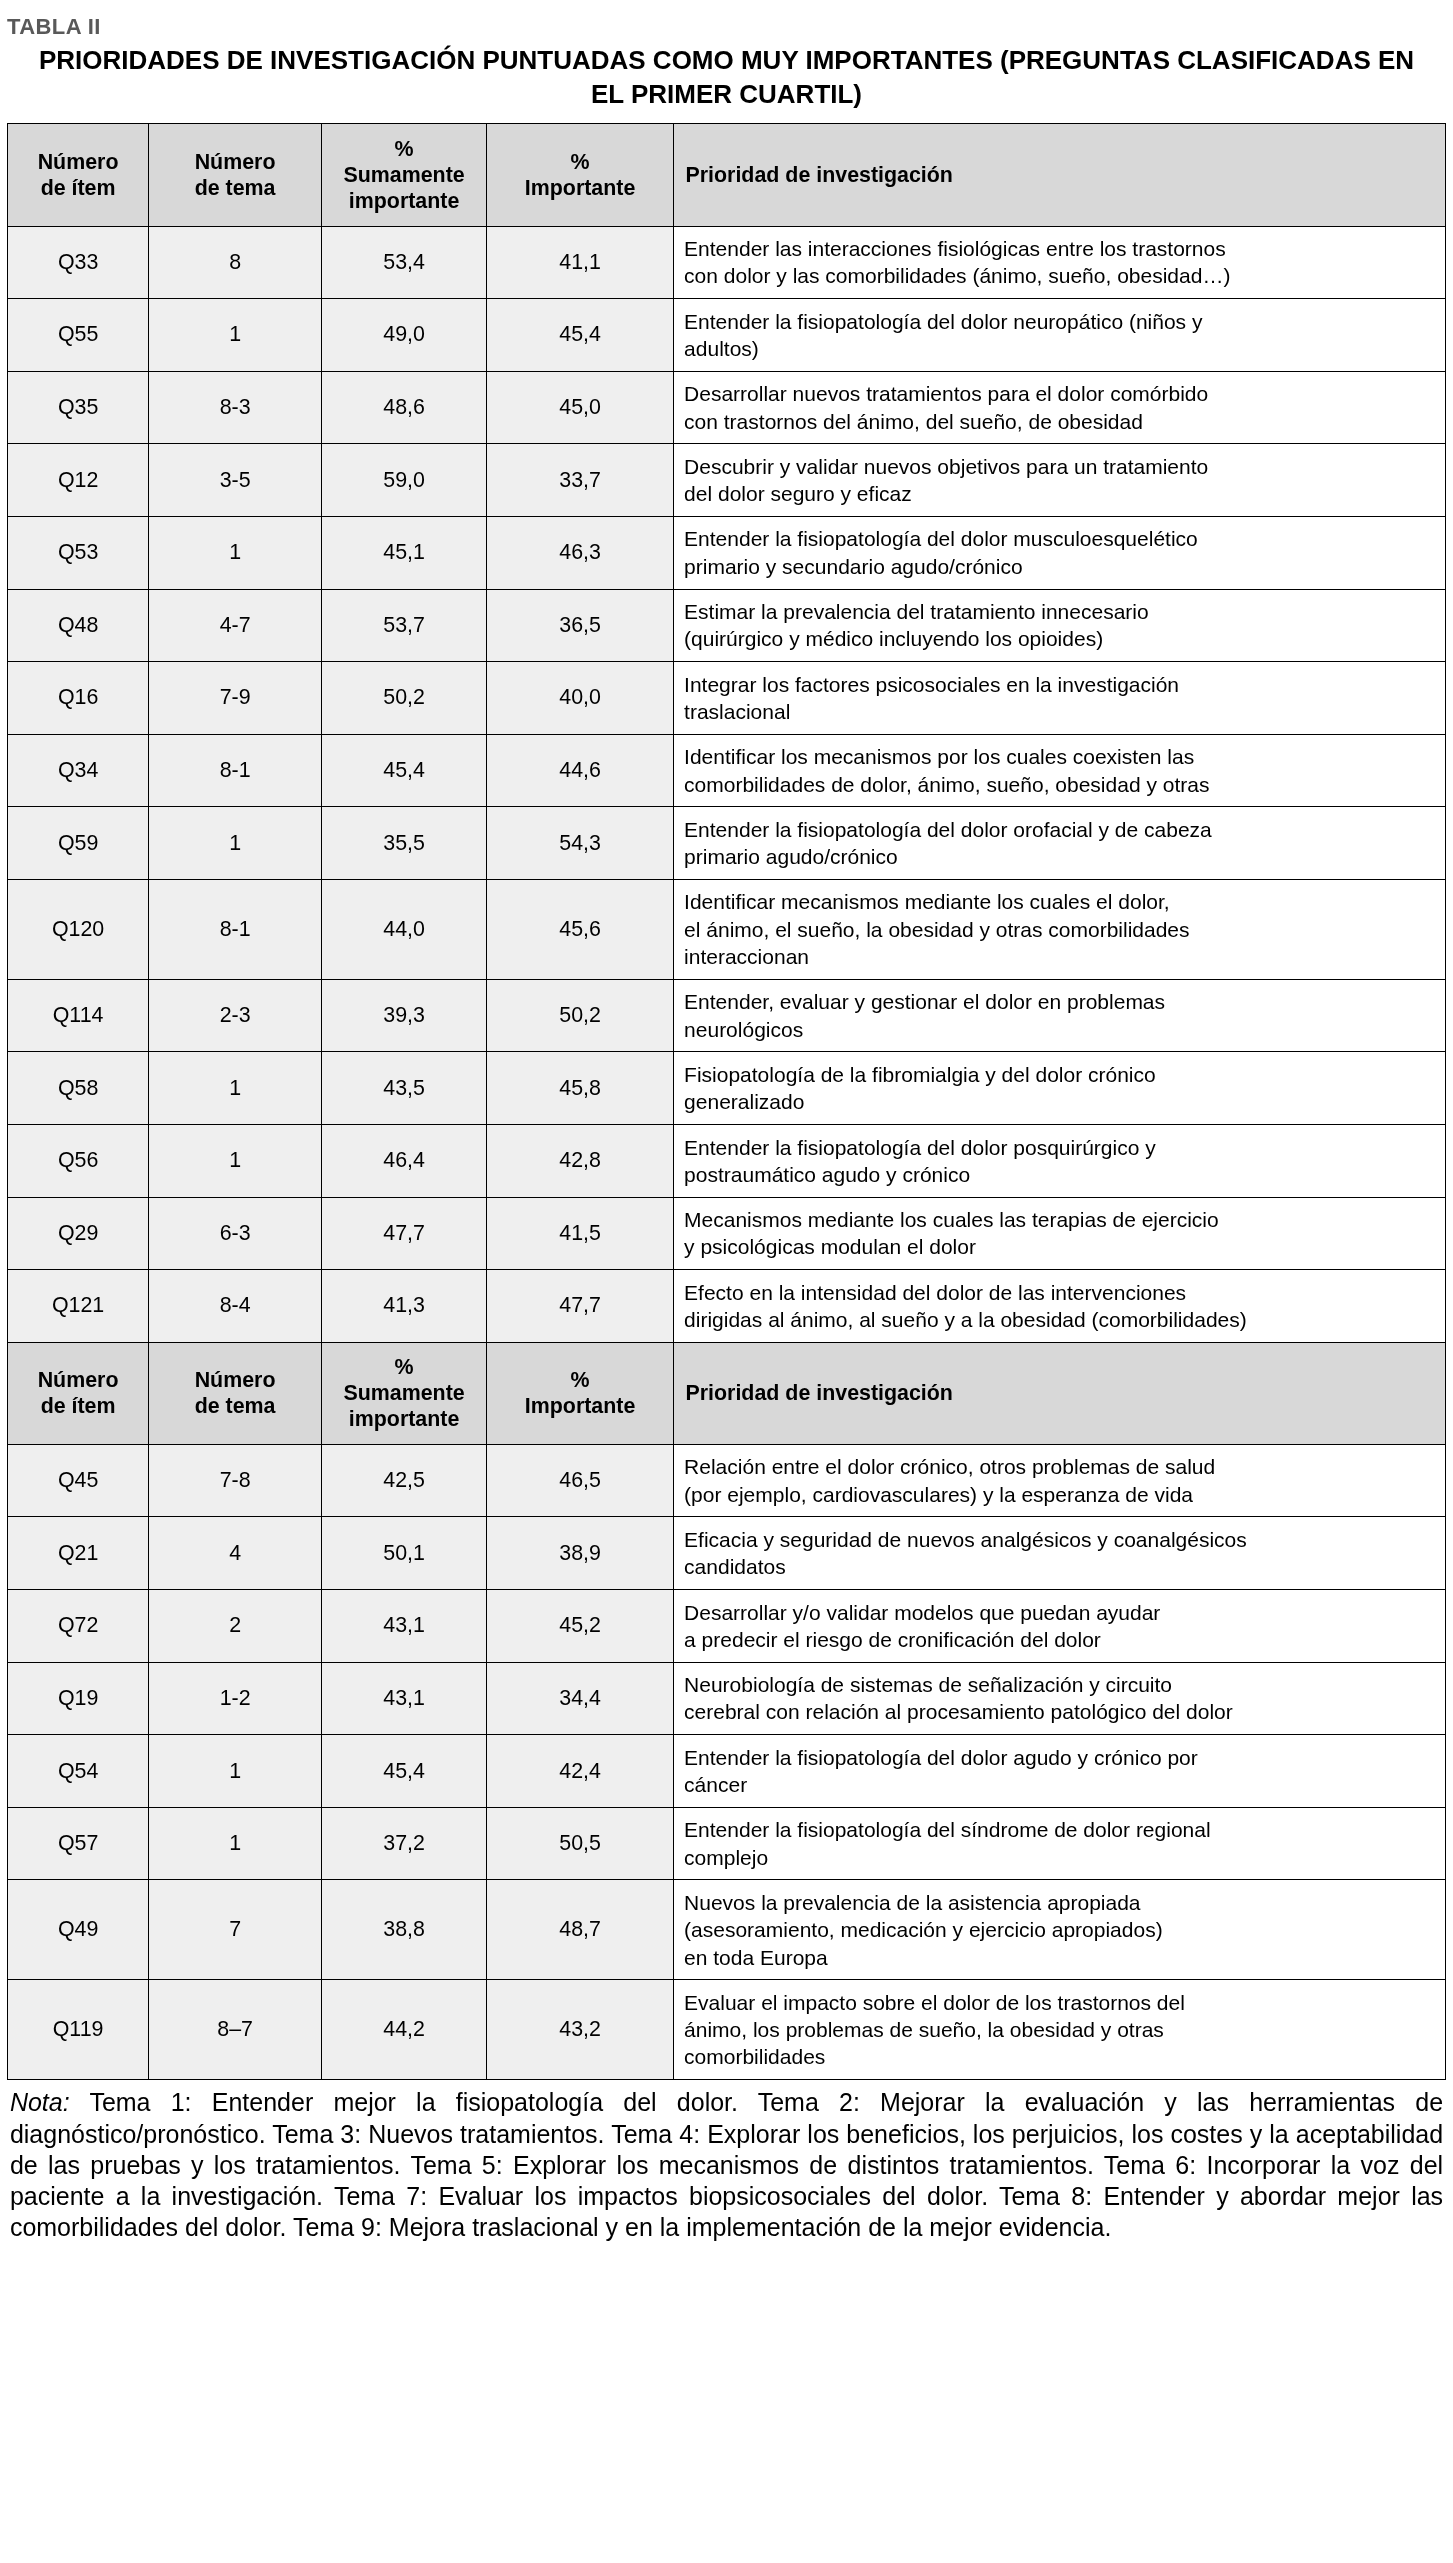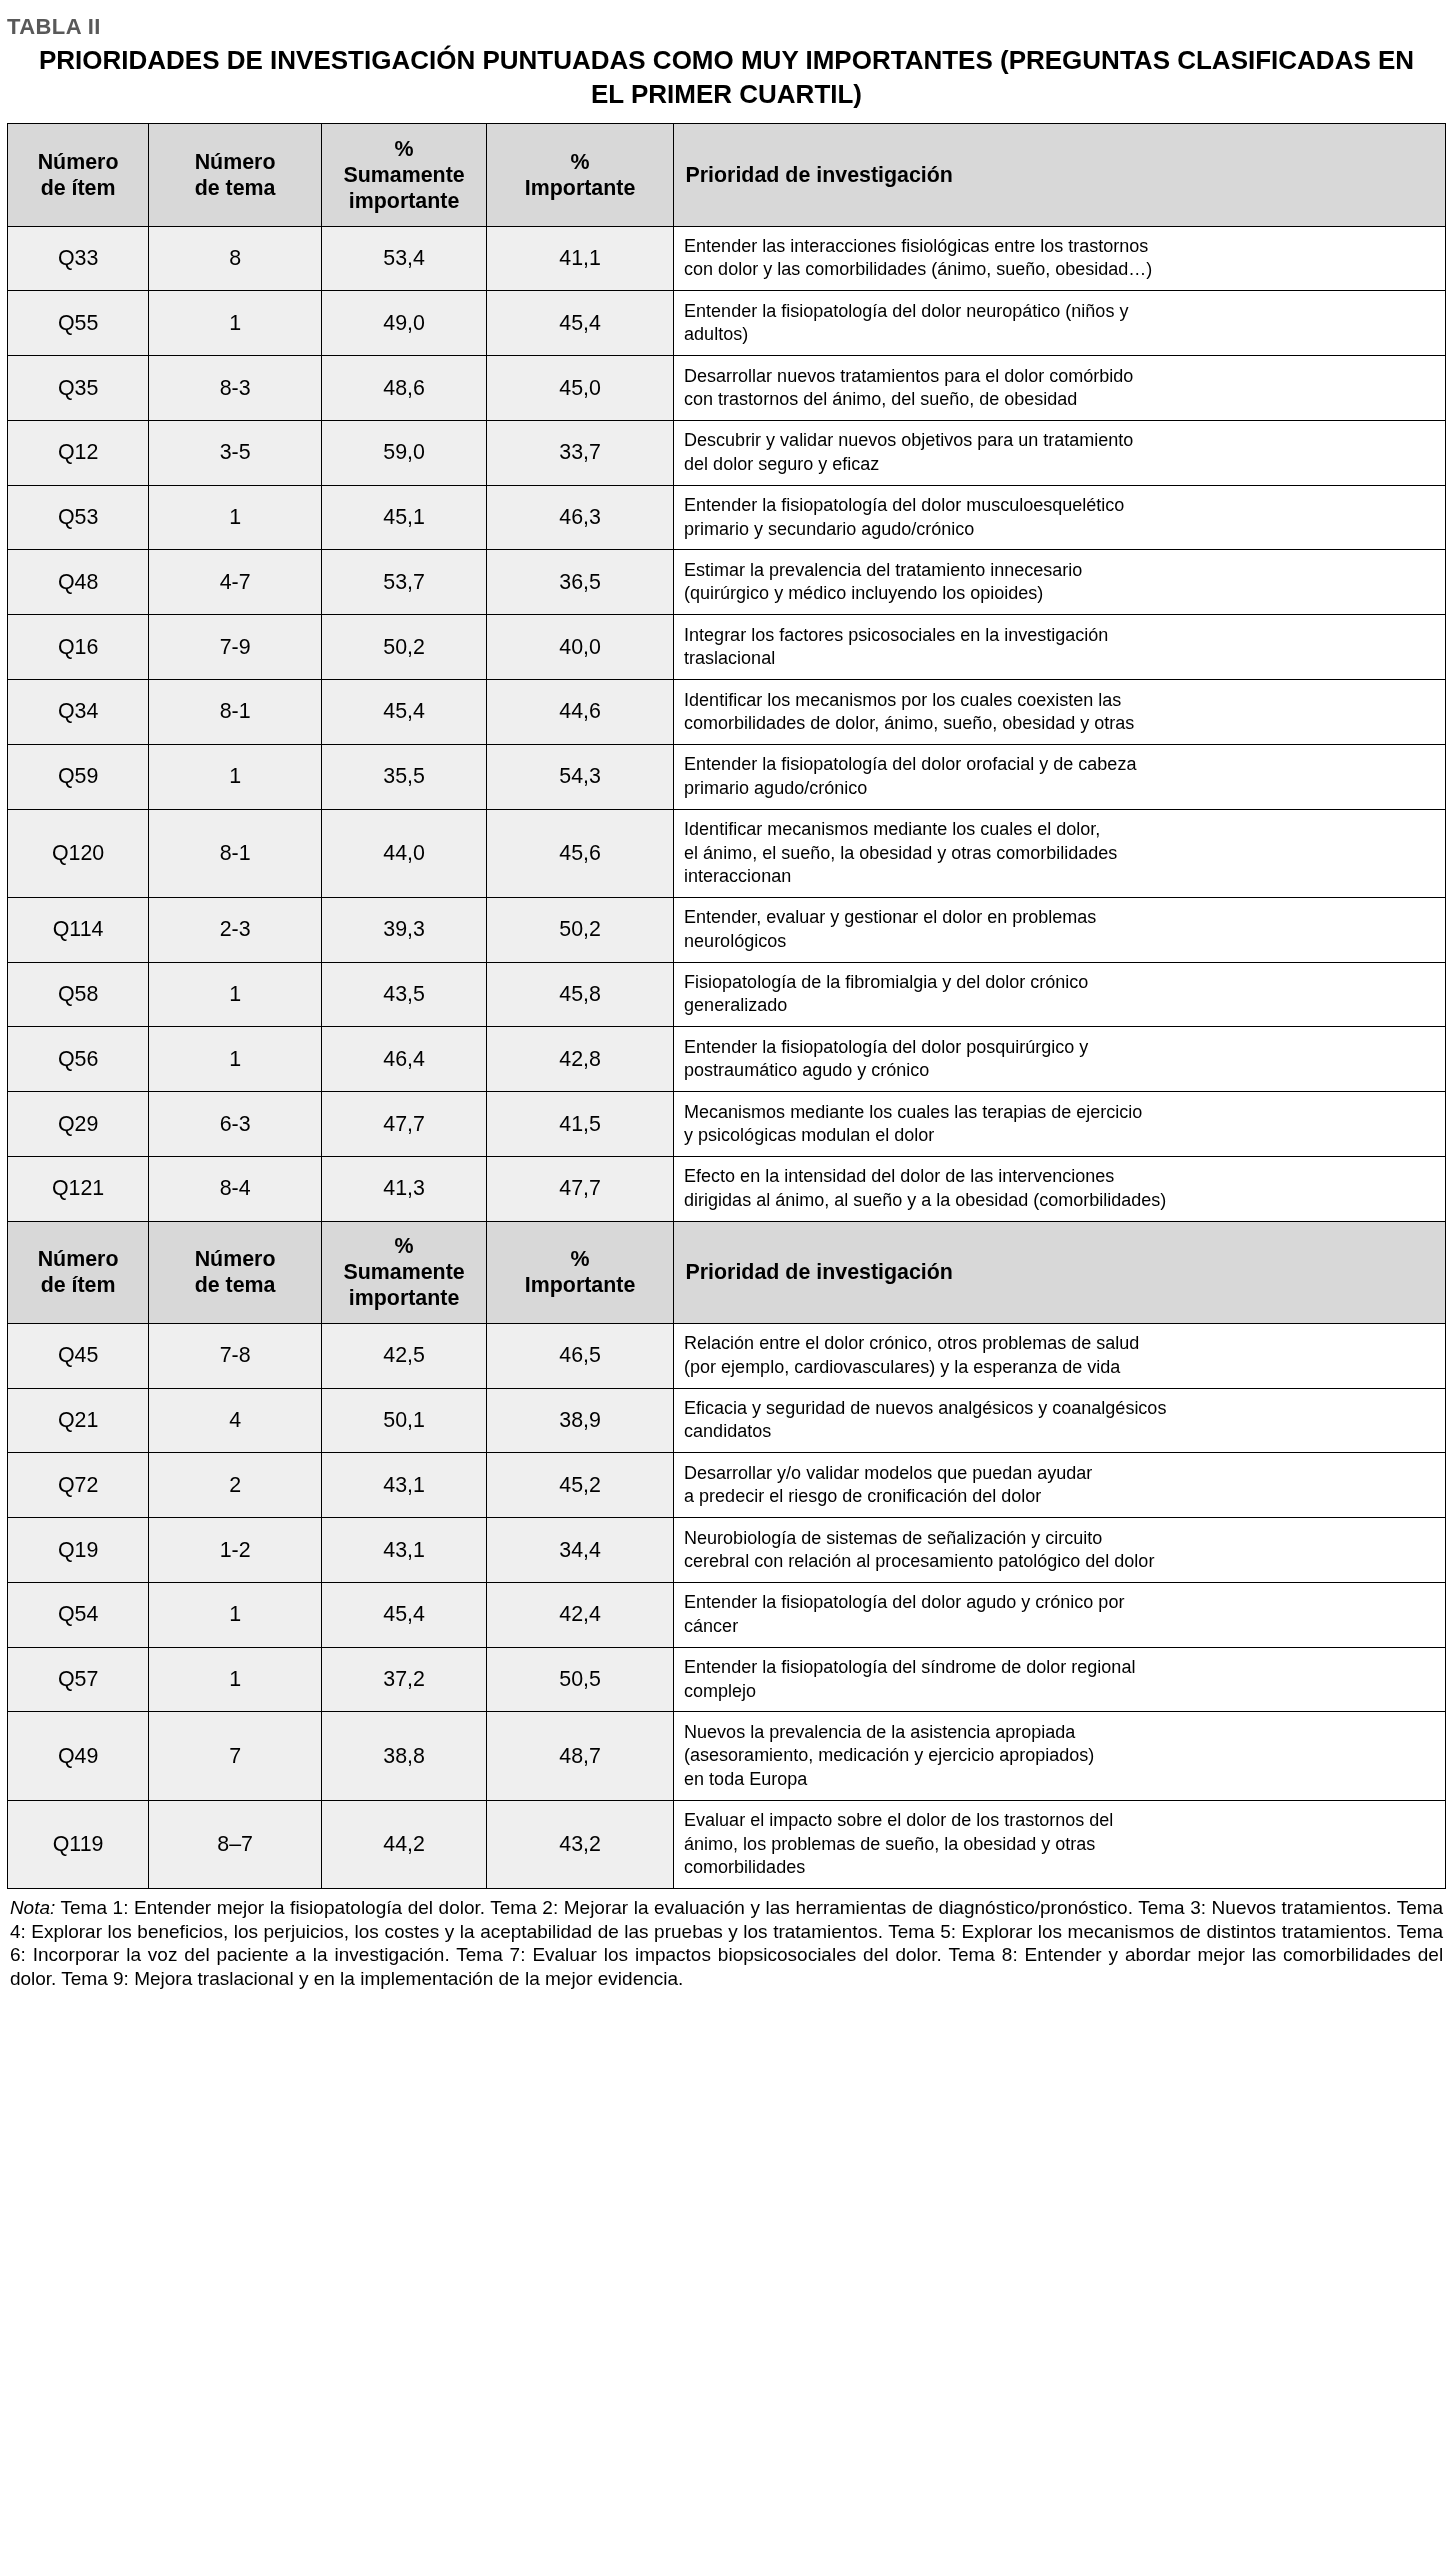--- a/index.html
+++ b/index.html
@@ -65,27 +65,27 @@
     background:var(--cell-bg);
     text-align:center;
     vertical-align:middle;
     font-size:21.4px;
     padding:14.2px 4.3px;
   }
   td.priority-cell{
     background:#ffffff;
     text-align:left;
     vertical-align:middle;
-    font-size:18px;
+    font-size:21px;
     line-height:1.3;
     padding:8.5px 10px;
     white-space:pre-line;
   }
   .note{
-    font-size:19px;
+    font-size:25px;
     line-height:1.25;
     text-align:justify;
     margin:7.1px 2.8px 0 2.8px;
   }
   .note em{ font-style:italic; }
 </style>
 </head>
 <body>
 
 <div class="page">

